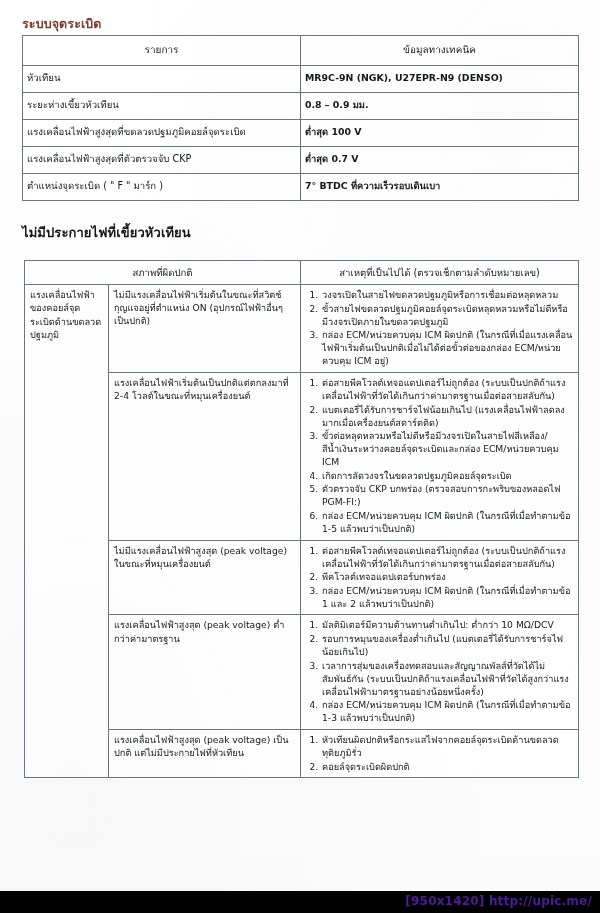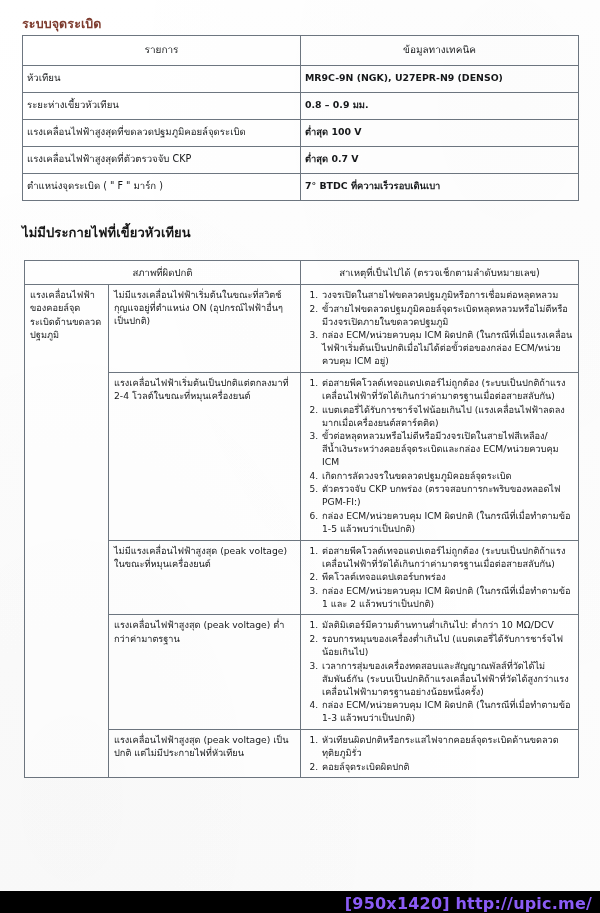--- a/index.html
+++ b/index.html
@@ -148,23 +148,23 @@
     top: 891px;
     width: 600px;
     height: 22px;
     background: #000000;
   }
   .watermark-text {
     position: absolute;
     right: 8px;
     top: 894px;
     font-family: "DejaVu Sans", "Liberation Sans", sans-serif;
-    font-size: 16px;
-    font-weight: 700;
-    color: #8b5cf6;
+    font-size: 12px;
+    font-weight: 700;
+    color: #4c1d95;
     letter-spacing: 0.2px;
     white-space: nowrap;
   }
 </style>
 </head>
 <body>
 
 <div class="page"></div>
 
 <div class="content">

